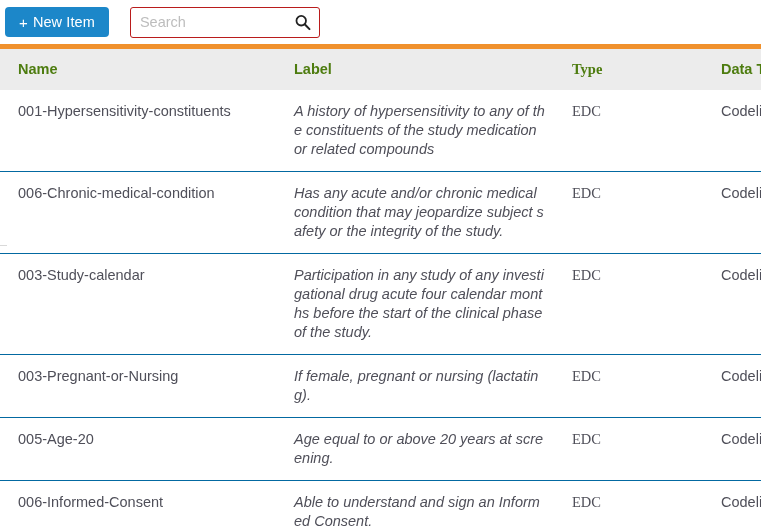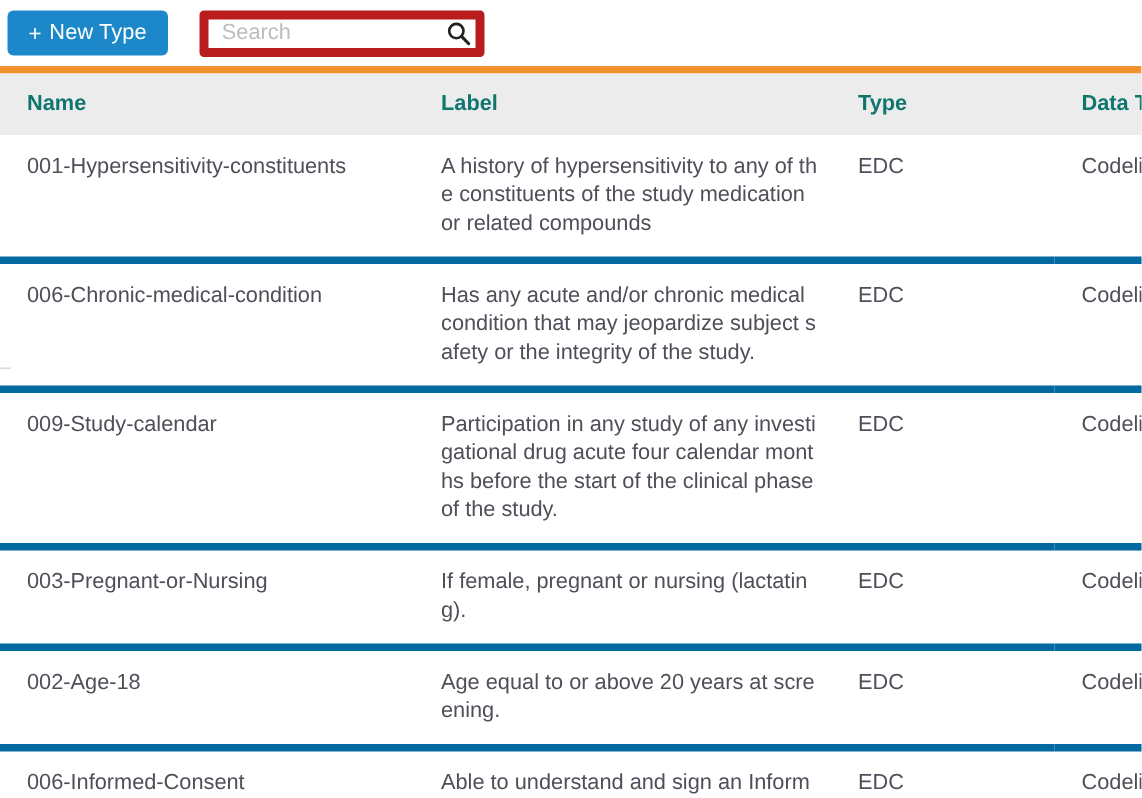--- a/index.html
+++ b/index.html
@@ -47,21 +47,21 @@
   .search-wrap {
     margin-left: 21px;
     position: relative;
     width: 190px;
     height: 31px;
   }
   .search-input {
     width: 100%;
     height: 100%;
     box-sizing: border-box;
-    border: 6px solid #b91c1c;
+    border: 1px solid #b91c1c;
     border-radius: 3px;
     background: #ffffff;
     padding: 0 32px 0 9px;
     font-size: 14.5px;
     font-family: "Liberation Sans", sans-serif;
     color: #4a4a55;
     outline: none;
   }
   .search-input::placeholder { color: #bdbdbd; }
   .search-icon {
@@ -88,66 +88,66 @@
   }
   table.grid {
     width: 757px;
     border-collapse: collapse;
     table-layout: fixed;
   }
   table.grid thead th {
     background: #ececec;
     font-size: 14.5px;
     font-weight: bold;
-    color: #0f766e;
+    color: #4d7c0f;
     text-align: left;
     padding: 10px 8px 11px 0;
     height: 20px;
     vertical-align: middle;
     border: none;
   }
   table.grid tbody td {
     font-size: 14.5px;
     color: #4f4f59;
     vertical-align: top;
     padding: 12px 8px 12px 0;
-    border-bottom: 5px solid #0369a1;
+    border-bottom: 1px solid #0369a1;
     line-height: 19px;
     overflow-wrap: anywhere;
     word-break: break-all;
   }
   table.grid tbody tr:last-child td { border-bottom: none; }
 
   .col-name    { width: 250px; padding-left: 18px !important; }
   .col-label   { width: 252px; padding-left: 18px !important; }
-  .col-type    { width: 123px; padding-left: 18px !important; }
+  .col-type    { width: 123px; padding-left: 18px !important; font-family: Liberation Serif, serif; }
   .col-dtype   { width: 134px; padding-left: 18px !important; }
 
-  .cell-label { max-width: 228px; }
+  .cell-label { max-width: 228px; font-style: italic; }
 
   
   .edge-tick {
     position: absolute;
     left: 0;
     top: 245px;
     width: 7px;
     height: 1px;
     background: #d9d9d9;
   }
   .page { position: relative; }
 </style>
 </head>
 <body>
 
 <div class="page">
 
   <div class="toolbar">
     <button class="new-item-btn">
       <span class="plus">+</span>
-      <span>New Type</span>
+      <span>New Item</span>
     </button>
 
     <div class="search-wrap">
       <input class="search-input" type="text" value="" placeholder="Search" style="">
       <svg class="search-icon" viewBox="0 0 20 20">
         <circle cx="8.5" cy="8.5" r="5.6" fill="none" stroke="#222222" stroke-width="2.1"></circle>
         <line x1="12.6" y1="12.6" x2="18.2" y2="18.4" stroke="#222222" stroke-width="2.4" stroke-linecap="round"></line>
       </svg>
     </div>
   </div>
@@ -171,33 +171,33 @@
           <td class="col-type">EDC</td>
           <td class="col-dtype">Codelist</td>
         </tr>
         <tr>
           <td class="col-name">006-Chronic-medical-condition</td>
           <td class="col-label cell-label">Has any acute and/or chronic medical condition that may jeopardize subject safety or the integrity of the study.</td>
           <td class="col-type">EDC</td>
           <td class="col-dtype">Codelist</td>
         </tr>
         <tr>
-          <td class="col-name">009-Study-calendar</td>
+          <td class="col-name">003-Study-calendar</td>
           <td class="col-label cell-label">Participation in any study of any investigational drug acute four calendar months before the start of the clinical phase of the study.</td>
           <td class="col-type">EDC</td>
           <td class="col-dtype">Codelist</td>
         </tr>
         <tr>
           <td class="col-name">003-Pregnant-or-Nursing</td>
           <td class="col-label cell-label">If female, pregnant or nursing (lactating).</td>
           <td class="col-type">EDC</td>
           <td class="col-dtype">Codelist</td>
         </tr>
         <tr>
-          <td class="col-name">002-Age-18</td>
+          <td class="col-name">005-Age-20</td>
           <td class="col-label cell-label">Age equal to or above 20 years at screening.</td>
           <td class="col-type">EDC</td>
           <td class="col-dtype">Codelist</td>
         </tr>
         <tr>
           <td class="col-name">006-Informed-Consent</td>
           <td class="col-label cell-label">Able to understand and sign an Informed Consent.</td>
           <td class="col-type">EDC</td>
           <td class="col-dtype">Codelist</td>
         </tr>

